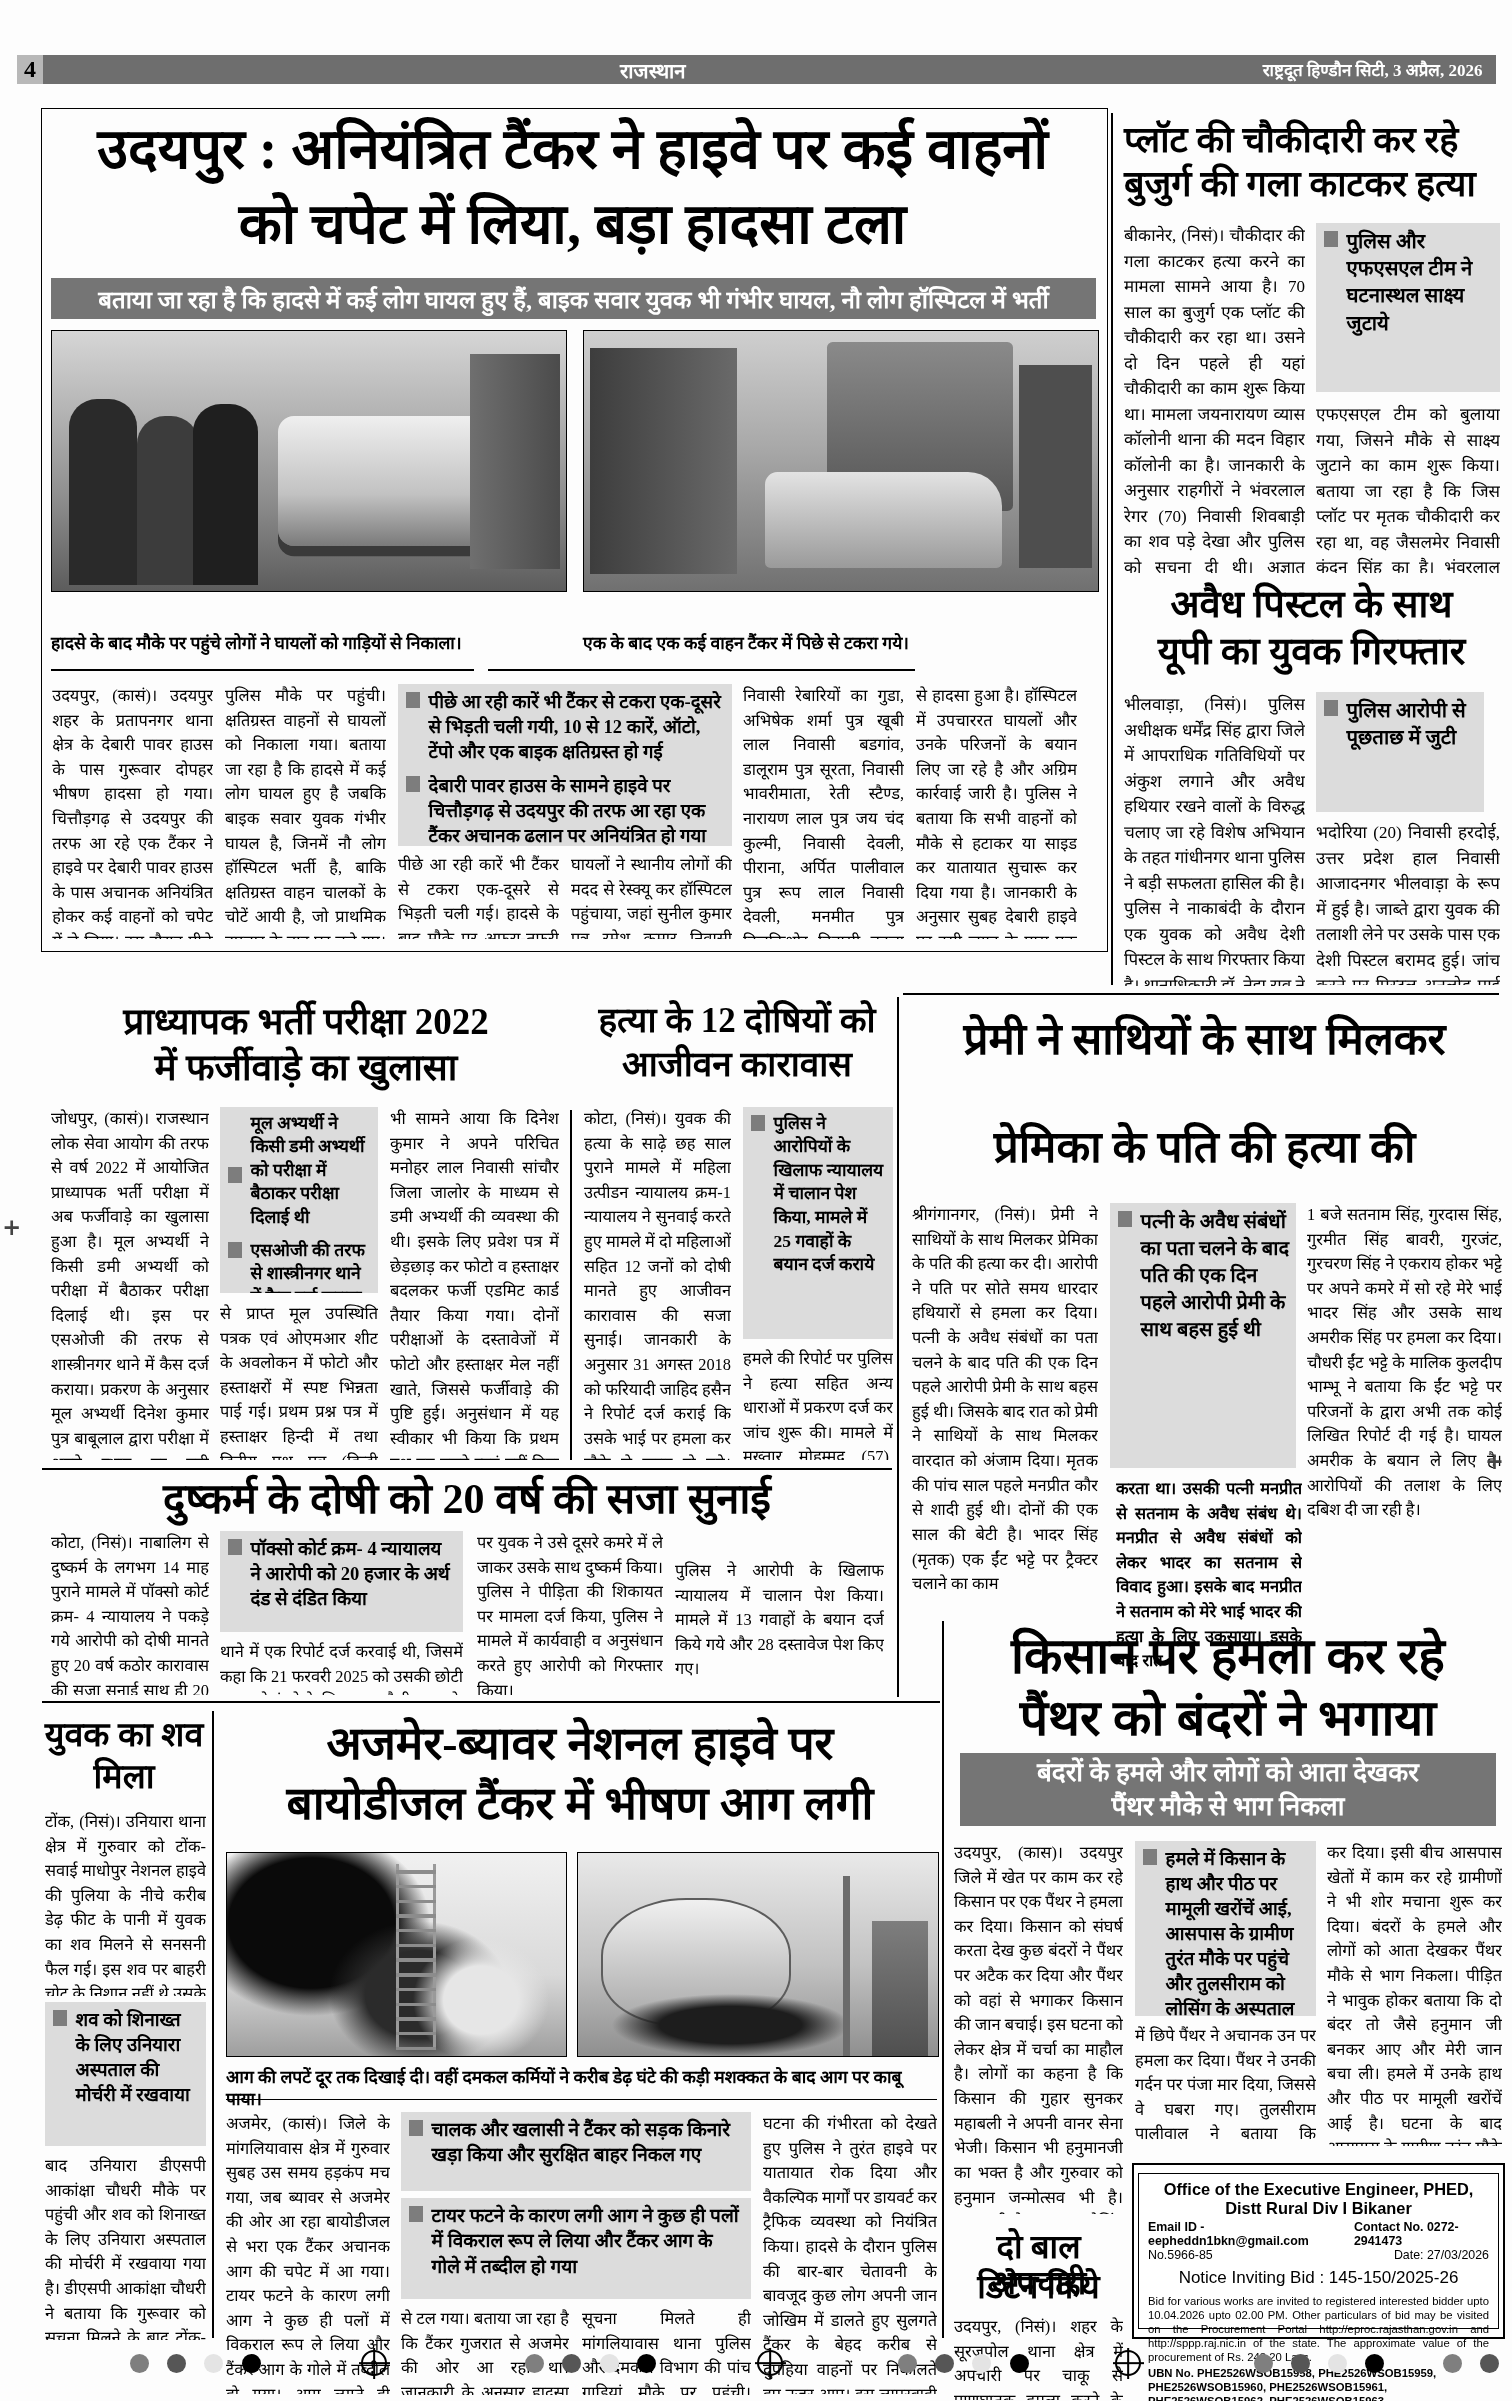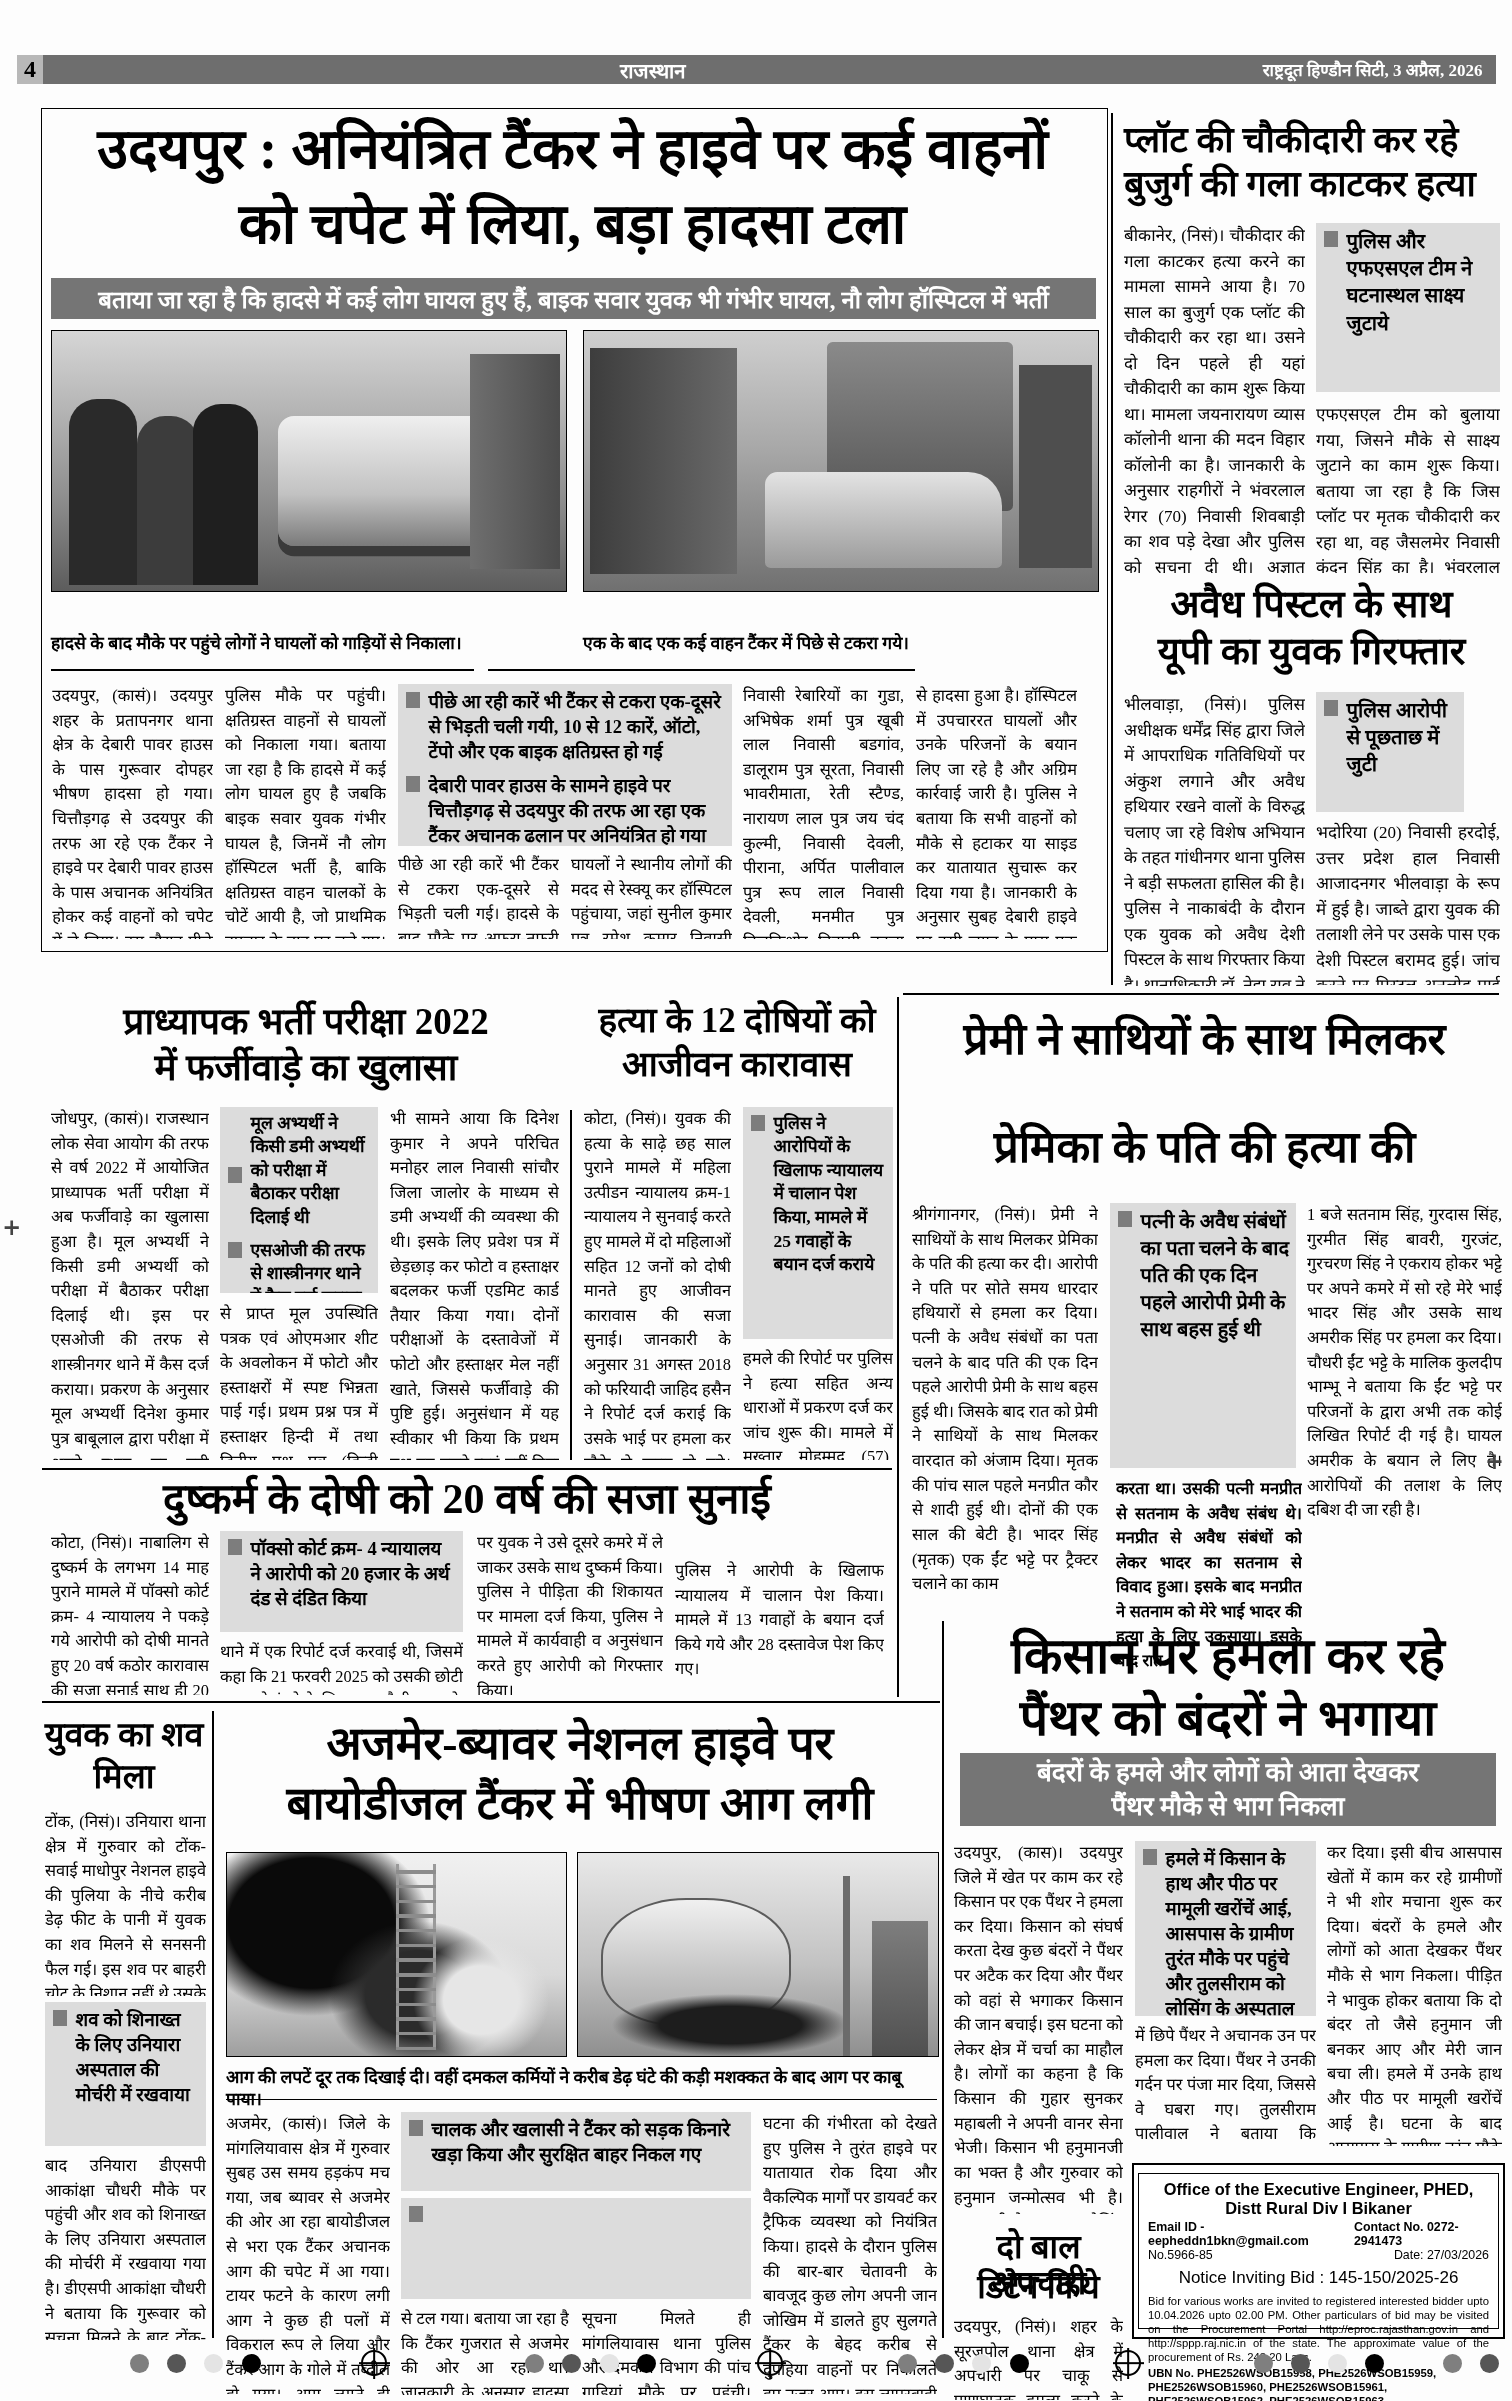--- a/index.html
+++ b/index.html
@@ -92,21 +92,21 @@
   <div class="abs col" style="left:1124px;top:223px;width:181px;height:350px;font-size:17px;">बीकानेर, (निसं)। चौकीदार की गला काटकर हत्या करने का मामला सामने आया है। 70 साल का बुजुर्ग एक प्लॉट की चौकीदारी कर रहा था। उसने दो दिन पहले ही यहां चौकीदारी का काम शुरू किया था। मामला जयनारायण व्यास कॉलोनी थाना की मदन विहार कॉलोनी का है। जानकारी के अनुसार राहगीरों ने भंवरलाल रेगर (70) निवासी शिवबाड़ी का शव पड़े देखा और पुलिस को सूचना दी थी। अज्ञात हमलावरों ने भंवरलाल रेगर की गला रेतकर बेरहमी से हत्या कर दी। सूचना मिलते ही सीओ अनुष्ठा कालिया और थानाधिकारी विक्रम तिवारी मौके पर पहुंचे। पुलिस ने घटनास्थल पर जांच शुरू की और</div>
   <div class="abs gbox" style="left:1316px;top:223px;width:184px;height:169px;">
     <div class="bullet"></div>
     <div class="t" style="font-size:20.3px;">पुलिस और एफएसएल टीम ने घटनास्थल साक्ष्य जुटाये</div>
   </div>
   <div class="abs col" style="left:1316px;top:402px;width:184px;height:171px;font-size:17px;">एफएसएल टीम को बुलाया गया, जिसने मौके से साक्ष्य जुटाने का काम शुरू किया। बताया जा रहा है कि जिस प्लॉट पर मृतक चौकीदारी कर रहा था, वह जैसलमेर निवासी कुंदन सिंह का है। भंवरलाल हाल ही में 30 मार्च को ही यहां काम पर लगा था। पुलिस मामले की गंभीरता से जांच कर रही है और हत्या के पीछे के कारणों का पता लगाने में जुटी है। घटना के बाद क्षेत्र में दहशत का माहौल है।</div>
 
   <div class="abs hl" style="left:1124px;top:584px;width:375px;font-size:38px;">अवैध पिस्टल के साथ</div>
   <div class="abs hl" style="left:1124px;top:631px;width:375px;font-size:38px;">यूपी का युवक गिरफ्तार</div>
   <div class="abs col" style="left:1124px;top:692px;width:181px;height:294px;font-size:17px;">भीलवाड़ा, (निसं)। पुलिस अधीक्षक धर्मेंद्र सिंह द्वारा जिले में आपराधिक गतिविधियों पर अंकुश लगाने और अवैध हथियार रखने वालों के विरुद्ध चलाए जा रहे विशेष अभियान के तहत गांधीनगर थाना पुलिस ने बड़ी सफलता हासिल की है। पुलिस ने नाकाबंदी के दौरान एक युवक को अवैध देशी पिस्टल के साथ गिरफ्तार किया है। थानाधिकारी डॉ. नेहा राव ने बताया कि अवैध हथियारों के खिलाफ गश्त के दौरान मुखबिर से सूचना मिली थी। सूचना के आधार पर पुलिस टीम अहिंसा बंगलों के सामने 80 फीट रोड पर पहुँची। वहां पुलिस जाब्ते को देखकर एक युवक संदिग्ध अवस्था में भागने लगा। पुलिस टीम ने तत्परता दिखाते हुए घेराबंदी कर युवक को दबोच लिया। पकड़े गए युवक की पहचान शिवकुमार</div>
-  <div class="abs gbox" style="left:1316px;top:692px;width:148px;height:120px;">
+  <div class="abs gbox" style="left:1316px;top:692px;width:168px;height:120px;">
     <div class="bullet"></div>
     <div class="t" style="font-size:20.3px;">पुलिस आरोपी से पूछताछ में जुटी</div>
   </div>
   <div class="abs col" style="left:1316px;top:820px;width:184px;height:165px;font-size:17px;">भदोरिया (20) निवासी हरदोई, उत्तर प्रदेश हाल निवासी आजादनगर भीलवाड़ा के रूप में हुई है। जाब्ते द्वारा युवक की तलाशी लेने पर उसके पास एक देशी पिस्टल बरामद हुई। जांच करने पर पिस्टल अनलोड पाई गई जिसमें मैग्जीन लगी हुई थी। पुलिस ने आरोपी को गिरफ्तार कर पिस्टल जब्त कर ली है। आरोपी यह हथियार कहां से लाया था और इसे किसे बेचने या किस वारदात को अंजाम देने की फिराक में था, इस संबंध में पुलिस गहनता से अनुसंधान कर रही है। पुलिस अब हथियारों की खरीद-फरोख्त से जुड़े नेटवर्क का पता लगाने में जुटी है।</div>
 
   <div class="abs hl" style="left:42px;top:1002px;width:528px;font-size:37px;">प्राध्यापक भर्ती परीक्षा 2022</div>
   <div class="abs hl" style="left:42px;top:1048px;width:528px;font-size:37px;">में फर्जीवाड़े का खुलासा</div>
   <div class="abs col" style="left:51px;top:1107px;width:158px;height:353px;">जोधपुर, (कासं)। राजस्थान लोक सेवा आयोग की तरफ से वर्ष 2022 में आयोजित प्राध्यापक भर्ती परीक्षा में अब फर्जीवाड़े का खुलासा हुआ है। मूल अभ्यर्थी ने किसी डमी अभ्यर्थी को परीक्षा में बैठाकर परीक्षा दिलाई थी। इस पर एसओजी की तरफ से शास्त्रीनगर थाने में कैस दर्ज कराया। प्रकरण के अनुसार मूल अभ्यर्थी दिनेश कुमार पुत्र बाबूलाल द्वारा परीक्षा में अपने स्थान पर डमी अभ्यर्थी बैठाने का खुलासा हुआ है। जांच में सामने आया कि 15 अक्टूबर 2022 को आयोजित प्रथम प्रश्न पत्र (सामान्य ज्ञान एवं सामान्य अध्ययन) की परीक्षा में दिनेश कुमार स्वयं उपस्थित नहीं हुआ, बल्कि उसके स्थान पर एक अन्य अभ्यर्थी को बैठाया गया। जांच के दौरान</div>
   <div class="abs gbox" style="left:220px;top:1107px;width:158px;height:186px;flex-direction:column;">
     <div style="display:flex;align-items:center;">
@@ -189,20 +189,21 @@
   <div class="abs caption" style="left:226px;top:2067px;width:711px;">आग की लपटें दूर तक दिखाई दी। वहीं दमकल कर्मियों ने करीब डेढ़ घंटे की कड़ी मशक्कत के बाद आग पर काबू पाया।</div>
   <div class="abs hrule" style="left:226px;top:2099px;width:711px;height:1.1px;"></div>
 
   <div class="abs col" style="left:226px;top:2112px;width:164px;height:282px;">अजमेर, (कासं)। जिले के मांगलियावास क्षेत्र में गुरुवार सुबह उस समय हड़कंप मच गया, जब ब्यावर से अजमेर की ओर आ रहा बायोडीजल से भरा एक टैंकर अचानक आग की चपेट में आ गया। टायर फटने के कारण लगी आग ने कुछ ही पलों में विकराल रूप ले लिया और टैंकर आग के गोले में तब्दील हो गया। आग लगते ही चालक और खलासी ने तत्परता दिखाते हुए वाहन को तुरंत किनारे खड़ा किया और सुरक्षित बाहर निकल गए। उनकी सूझबूझ के कारण एक बड़ा हादसा होने</div>
   <div class="abs gbox" style="left:401px;top:2112px;width:350px;height:79px;">
     <div class="bullet"></div>
     <div class="t" style="font-size:19px;">चालक और खलासी ने टैंकर को सड़क किनारे खड़ा किया और सुरक्षित बाहर निकल गए</div>
   </div>
   <div class="abs gbox" style="left:401px;top:2198px;width:350px;height:101px;">
     <div class="bullet"></div>
+    <div class="t" style="font-size:19px;">टायर फटने के कारण लगी आग ने कुछ ही पलों में विकराल रूप ले लिया और टैंकर आग के गोले में तब्दील हो गया</div>
   </div>
   <div class="abs col" style="left:401px;top:2307px;width:168px;height:88px;">से टल गया। बताया जा रहा है कि टैंकर गुजरात से अजमेर की ओर आ रहा था। जानकारी के अनुसार हादसा अजमेर-ब्यावर नेशनल हाइवे-8 पर सुबह करीब साढ़े आठ बजे हुआ।</div>
   <div class="abs col" style="left:582px;top:2307px;width:169px;height:88px;">सूचना मिलते ही मांगलियावास थाना पुलिस और दमकल विभाग की पांच गाड़ियां मौके पर पहुंची। दमकल कर्मियों ने करीब डेढ़ घंटे की कड़ी मशक्कत के बाद आग पर काबू पाया।</div>
   <div class="abs col" style="left:763px;top:2112px;width:174px;height:282px;">घटना की गंभीरता को देखते हुए पुलिस ने तुरंत हाइवे पर यातायात रोक दिया और वैकल्पिक मार्गों पर डायवर्ट कर ट्रैफिक व्यवस्था को नियंत्रित किया। हादसे के दौरान पुलिस की बार-बार चेतावनी के बावजूद कुछ लोग अपनी जान जोखिम में डालते हुए सुलगते टैंकर के बेहद करीब से दुपहिया वाहनों पर निकालते हुए नजर आए। इस लापरवाही के चलते हाइवे के दोनों ओर करीब डेढ़ से दो किलोमीटर तक लंबा जाम लग गया, जिससे यातायात पूरी तरह प्रभावित रहा।</div>
 
   <div class="abs hl" style="left:954px;top:1629px;width:548px;font-size:50px;">किसान पर हमला कर रहे</div>
   <div class="abs hl" style="left:954px;top:1691px;width:548px;font-size:50px;">पैंथर को बंदरों ने भगाया</div>
   <div class="abs graybar" style="left:960px;top:1753px;width:536px;height:73px;font-size:26px;flex-direction:column;line-height:1.3;">
     <div>बंदरों के हमले और लोगों को आता देखकर</div>
     <div>पैंथर मौके से भाग निकला</div>

